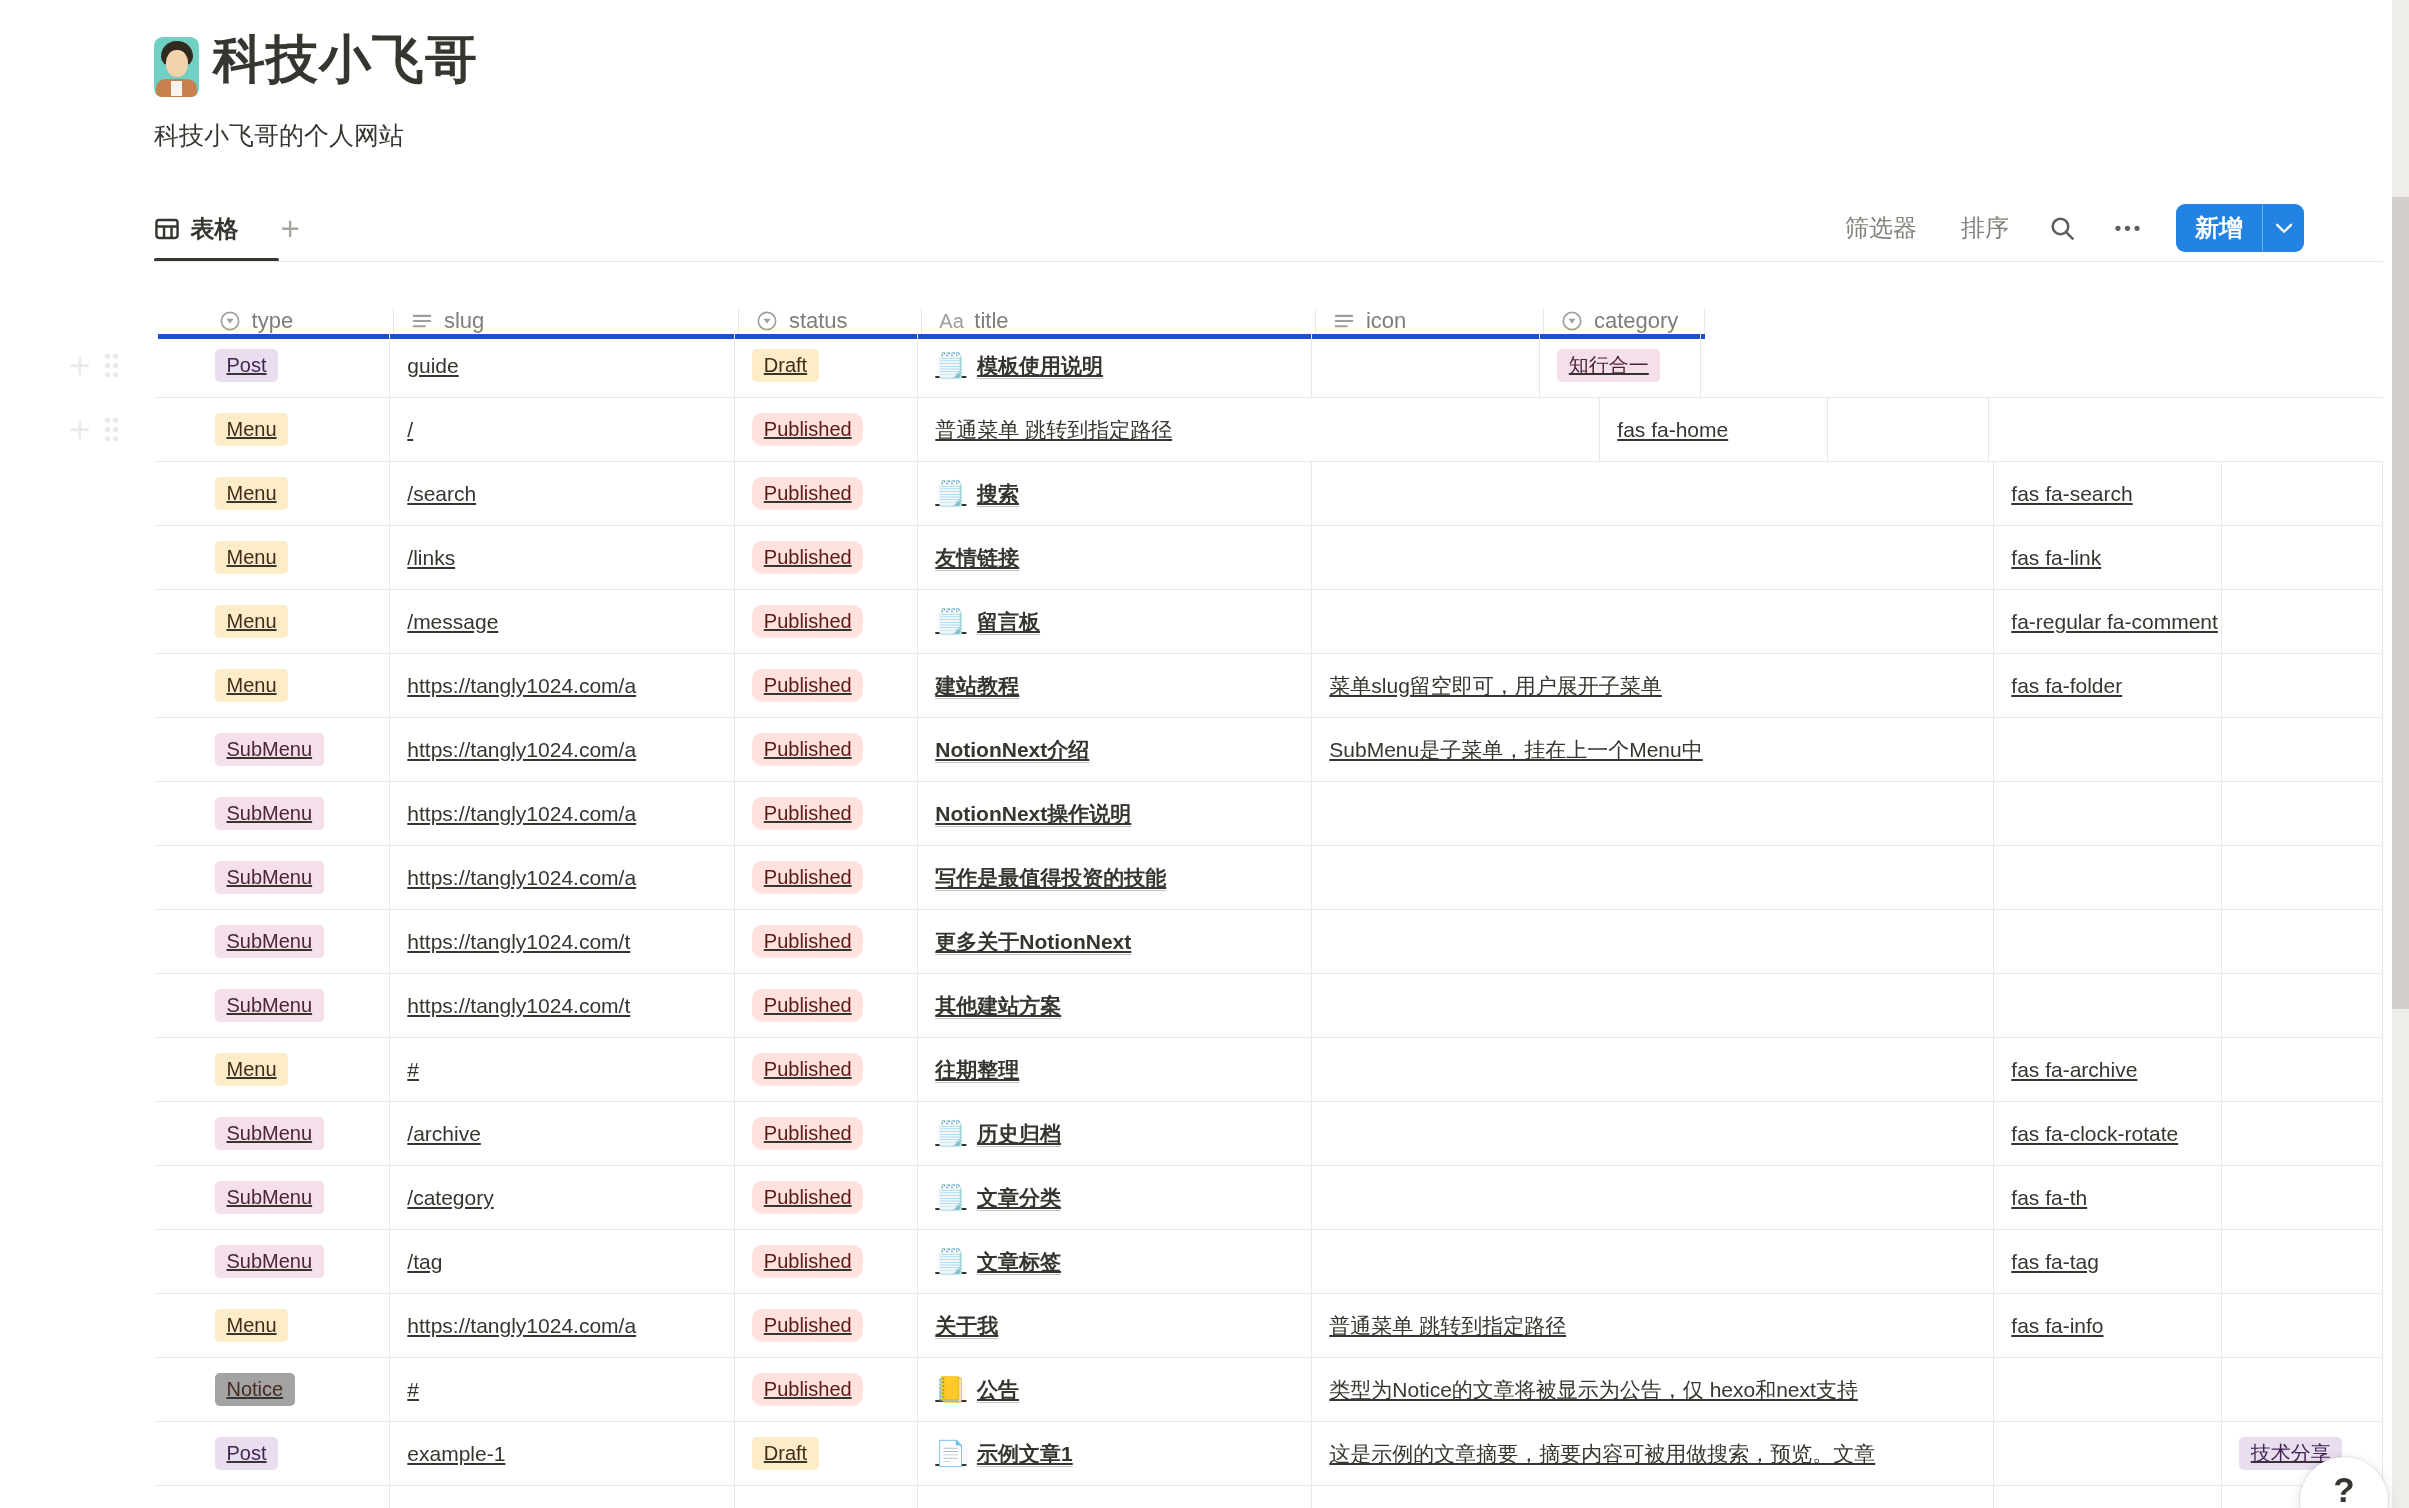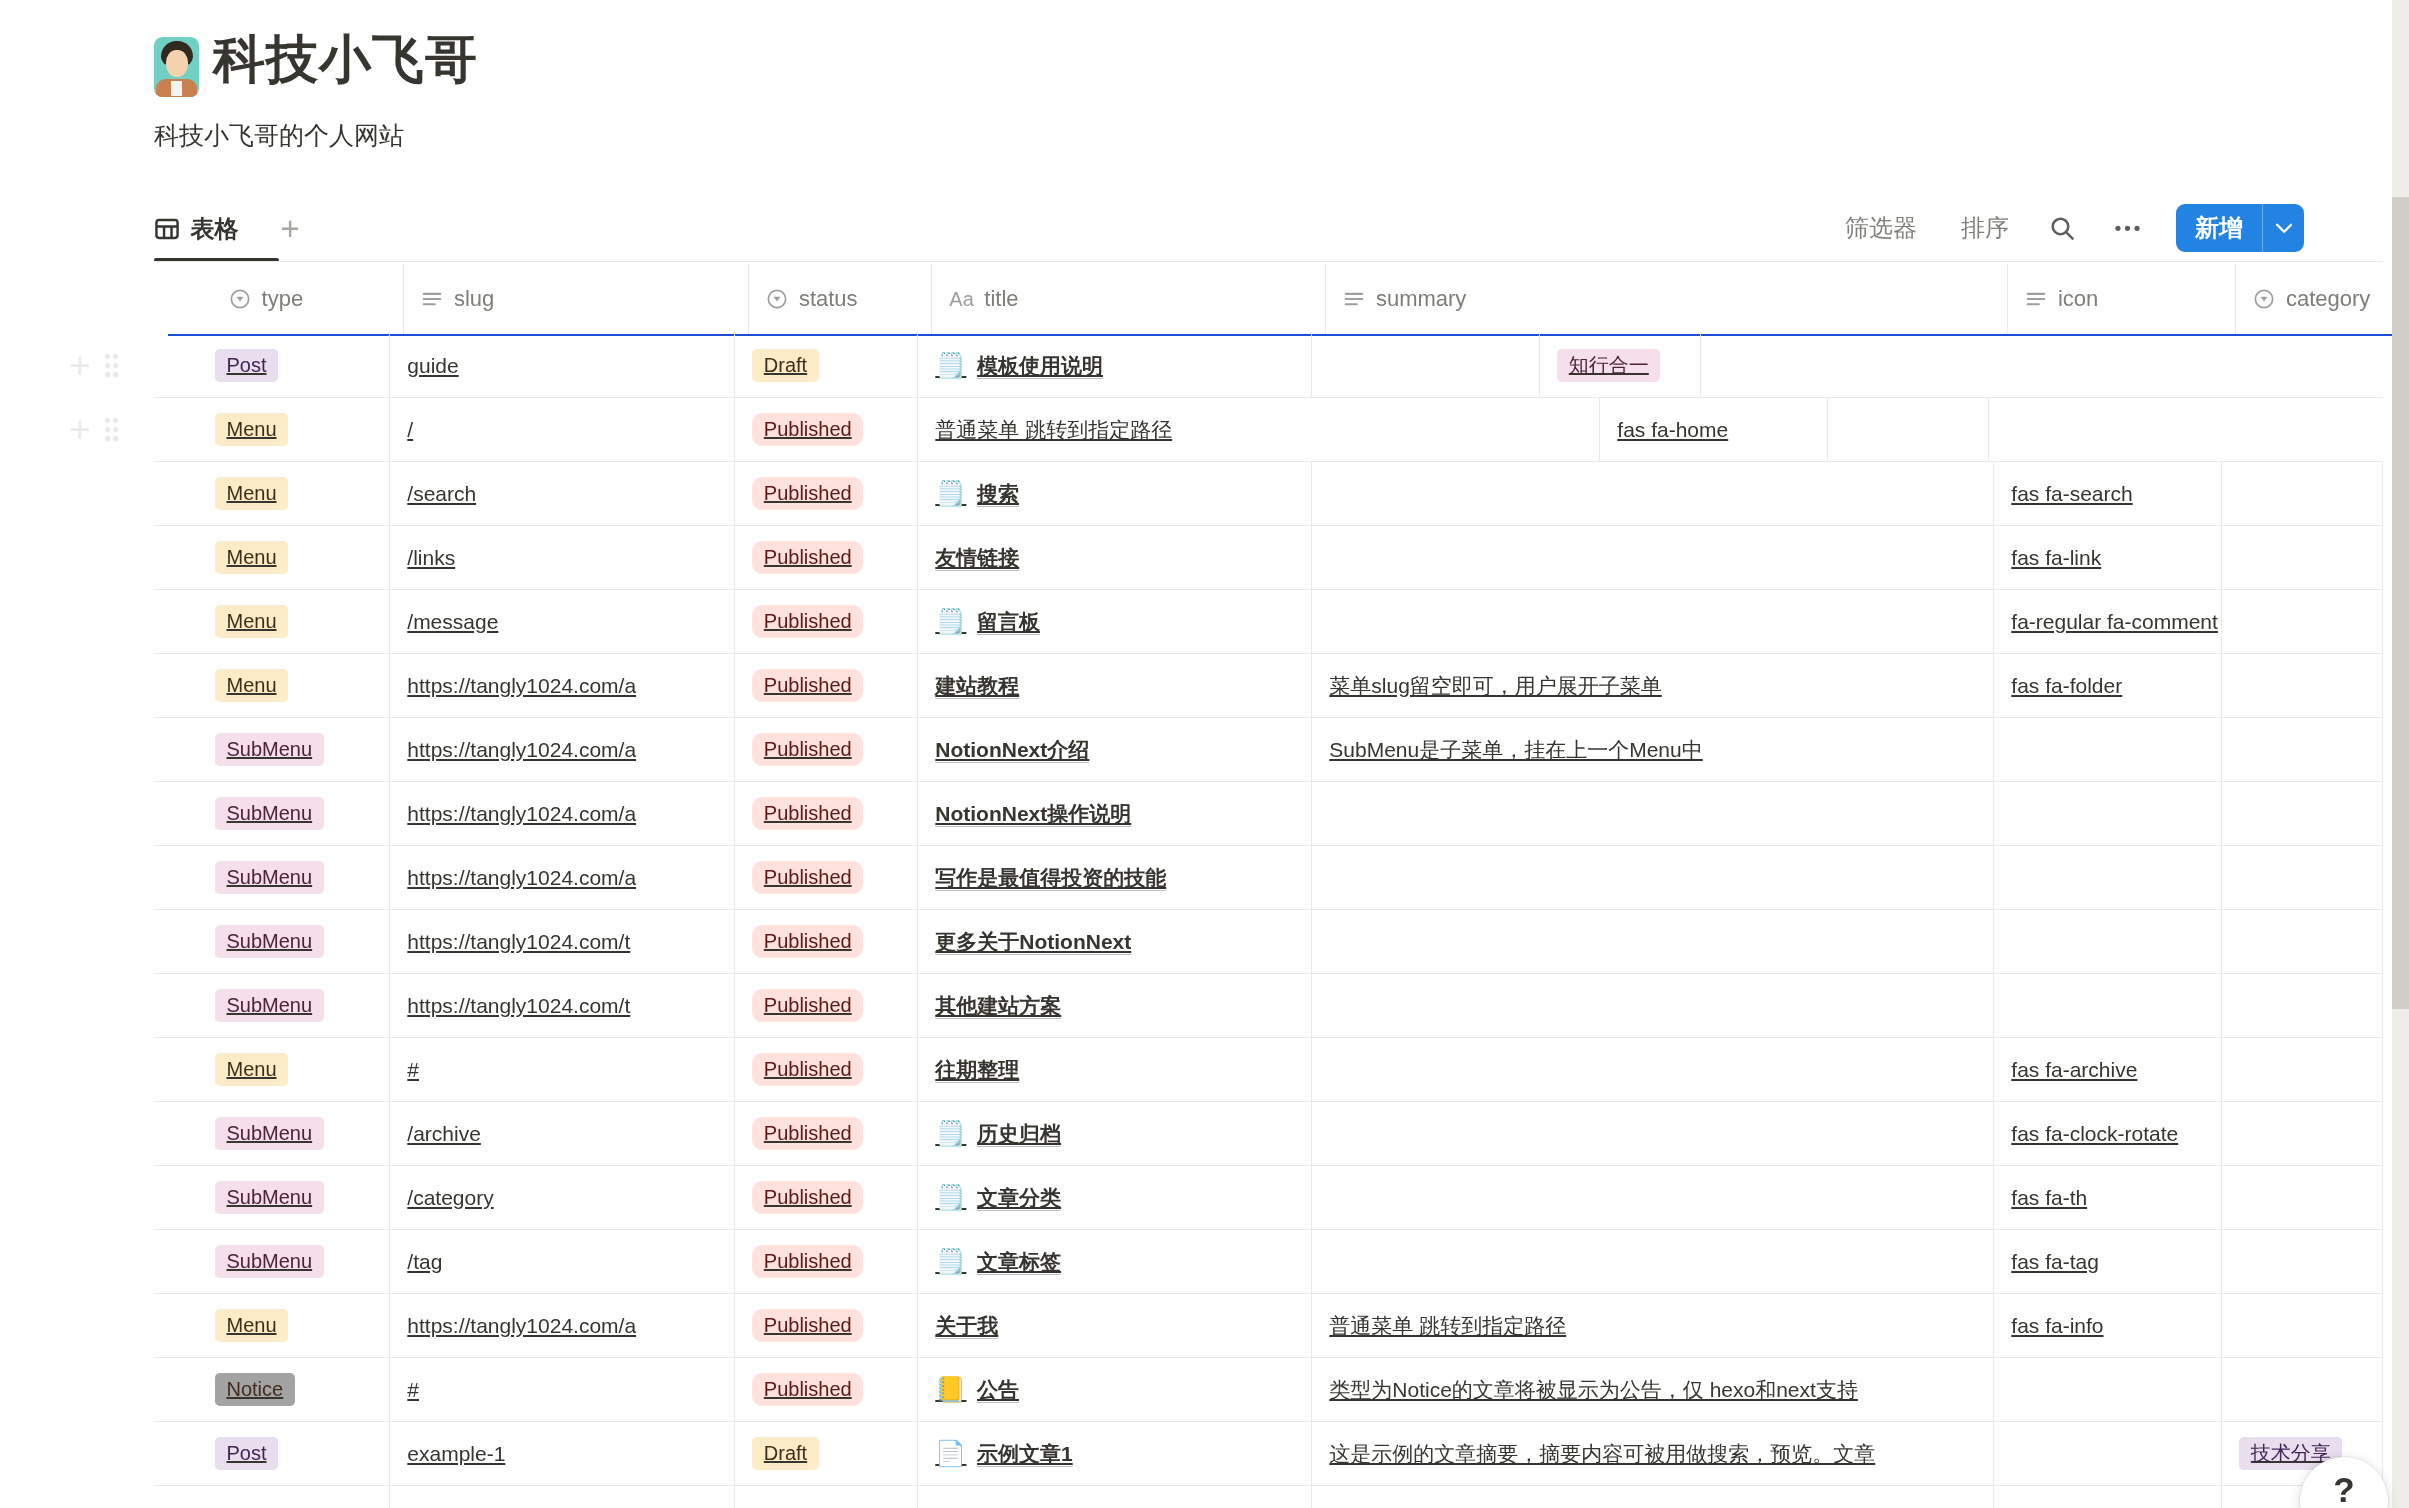--- a/index.html
+++ b/index.html
@@ -35,21 +35,21 @@
   .tb-icon{display:inline-flex;color:#5f5e5b;cursor:pointer;}
   .tb-search{margin-right:38px;}
   .tb-more{margin-right:35px;}
   .new-btn{display:flex;align-items:center;height:48px;border-radius:9px;background:#2383e2;color:#fff;
            overflow:hidden;cursor:pointer;}
   .new-btn .nb-label{padding:0 19px;font-size:24px;font-weight:600;}
   .new-btn .nb-divider{width:1px;height:48px;background:rgba(255,255,255,.35);}
   .new-btn .nb-caret{display:inline-flex;padding:0 12.5px;}
 
   
-  .thead{position:absolute;left:168px;top:264px;display:flex;height:70px;border-bottom:2px solid #1d4ed8;}
+  .thead{position:absolute;left:158px;top:264px;display:flex;height:70px;border-bottom:5px solid #1d4ed8;align-items:flex-end;}
   .tbody{position:absolute;left:154px;top:334px;}
   .hcell{box-sizing:border-box;display:flex;align-items:center;gap:10.6px;padding:0 9.6px 0 17.3px;
          border-right:1px solid #e9e9e7;color:#7f7d78;font-size:22px;overflow:hidden;white-space:nowrap;flex:none;cursor:pointer;}
   .hcell .hicon{display:none;color:#a09e9a;}
   .hcell.t-select .i-select{display:inline-flex;}
   .hcell.t-text .i-text{display:inline-flex;}
   .hcell.t-title .i-title{display:inline-flex;font-size:20px;color:#a09e9a;}
   .c-type{width:236px;}
   .hcell.c-type,.cell.c-type{padding-left:61px;}
   .c-slug{width:345px;}
@@ -175,30 +175,20 @@
           </svg>
     </span>
 
     <span class="hlabel">status</span>
   </div>
       <div class="hcell c-title t-title">
 
     <span class="hicon i-title">Aa</span>
     <span class="hlabel">title</span>
   </div>
-      <div class="hcell c-summary t-text">
-
-    <span class="hicon i-text">
-      <svg width="22" height="22" viewBox="0 0 16 16">
-            <path d="M2 4.2h12M2 8h12M2 11.8h8" stroke="currentColor" stroke-width="1.6" fill="none" stroke-linecap="round"></path>
-          </svg>
-    </span>
-
-    <span class="hlabel">summary</span>
-  </div>
       <div class="hcell c-icon t-text">
 
     <span class="hicon i-text">
       <svg width="22" height="22" viewBox="0 0 16 16">
             <path d="M2 4.2h12M2 8h12M2 11.8h8" stroke="currentColor" stroke-width="1.6" fill="none" stroke-linecap="round"></path>
           </svg>
     </span>
 
     <span class="hlabel">icon</span>
   </div>

